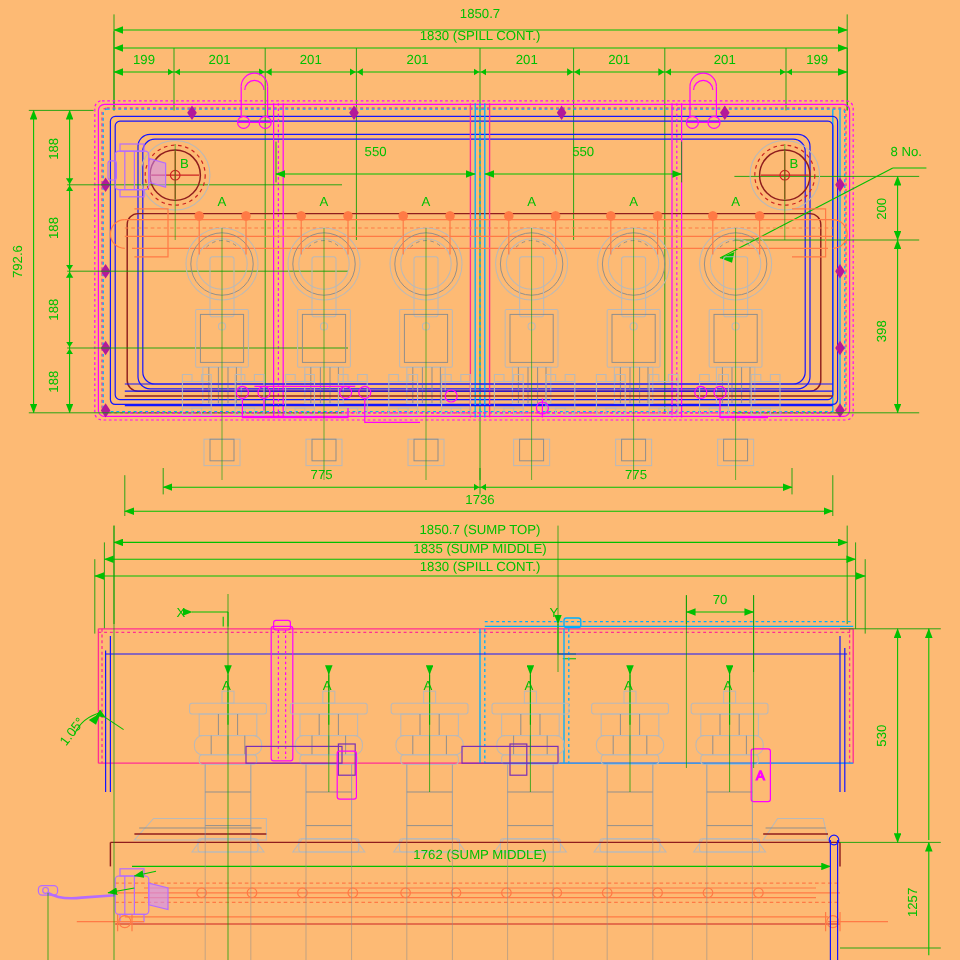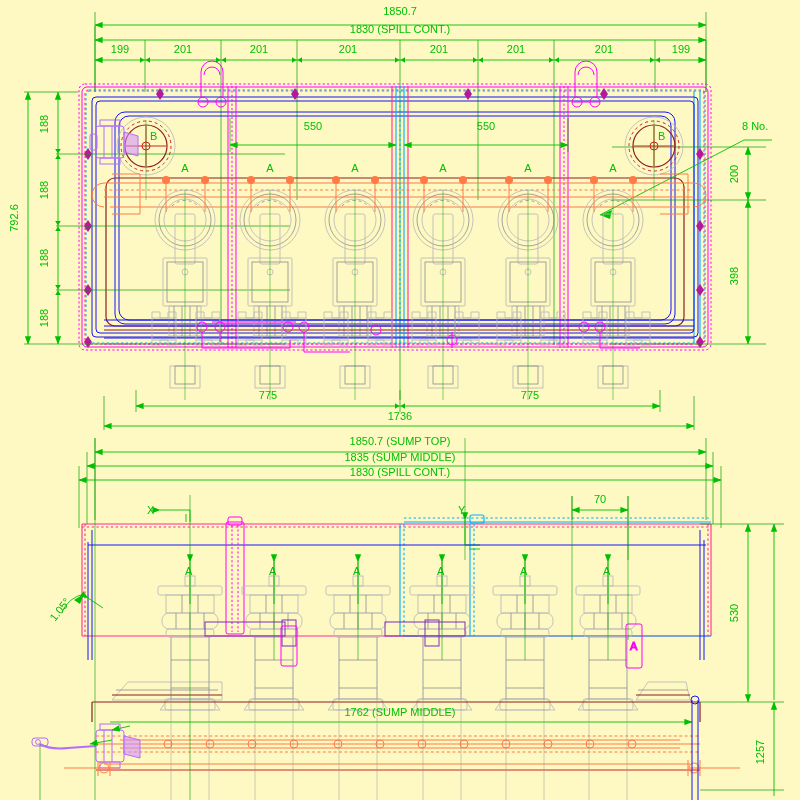--- a/index.html
+++ b/index.html
@@ -1,17 +1,17 @@
 <!DOCTYPE html>
 <html><head>
 <meta charset="utf-8">
 <style>
   html,body{margin:0;padding:0;background:#0d0d0d;}
   #stage{
-    position:relative;width:800px;height:800px;background:#fef9c3;
+    position:relative;width:800px;height:800px;background:#fdba74;
     font-family:"Liberation Sans", sans-serif;overflow:hidden;
   }
   #stage svg{position:absolute;left:0;top:0;}
   .dimtxt{fill:#00c000;font-size:11px;font-family:"Liberation Sans",sans-serif;}
   .lbl{fill:#00c000;font-size:11px;font-family:"Liberation Sans",sans-serif;}
   .gline{stroke:#00a000;stroke-width:0.7;fill:none;}
   .gdim{stroke:#00c000;stroke-width:0.9;fill:none;}
   .garrow{fill:#00c000;}
   .mag{stroke:#ff00ff;stroke-width:1;fill:none;}
   .magd{stroke:#ff00ff;stroke-width:1;fill:none;stroke-dasharray:2.2 2.2;}

